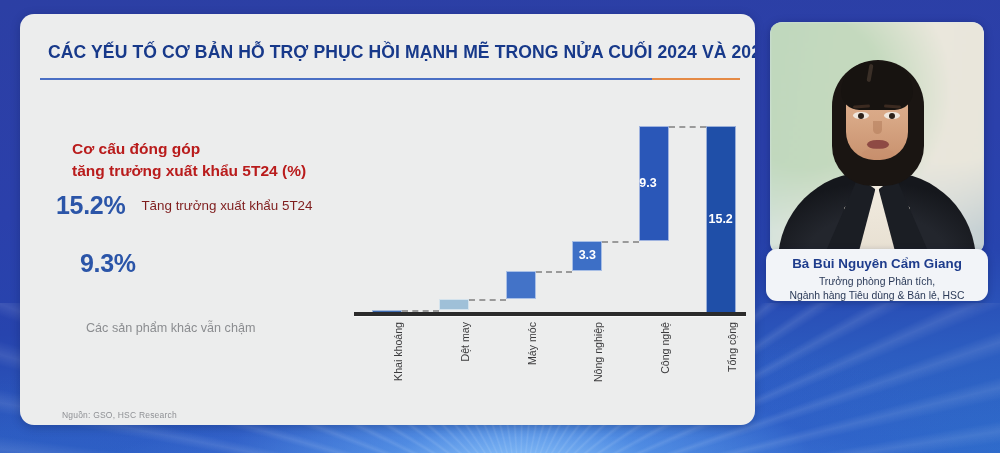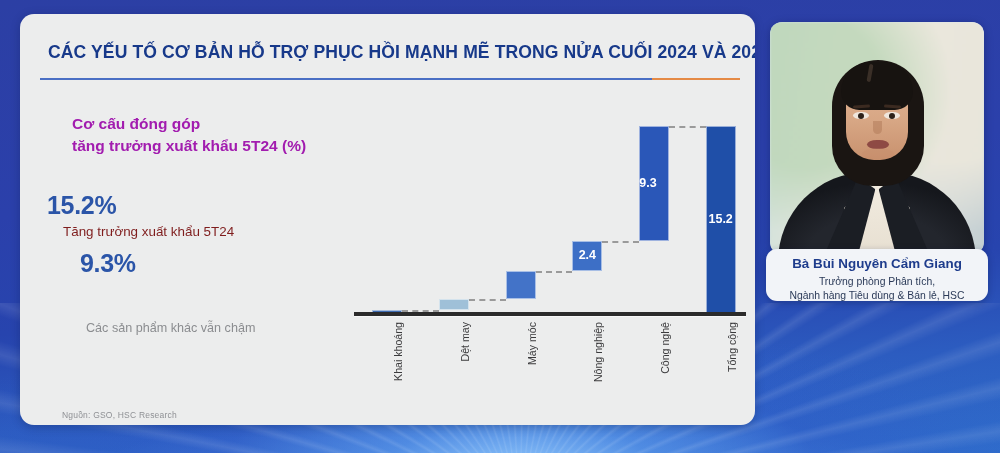--- a/index.html
+++ b/index.html
@@ -50,27 +50,27 @@
     white-space: nowrap;
   }
   #title-rule {
     position: absolute; left: 20px; top: 64px;
     width: 700px; height: 2px;
     background: linear-gradient(to right, #4a6fc4 0%, #4a6fc4 87.5%, #e58a45 87.5%, #e58a45 100%);
   }
 
   
   .lead {
-    position: absolute; left: 52px; top: 99px;
-    font-size: 15.5px; font-weight: bold; color: #a21caf;
+    position: absolute; left: 52px; top: 124px;
+    font-size: 15.5px; font-weight: bold; color: #b91c1c;
     line-height: 1.42;
     white-space: pre-line;
   }
   .stat-row { position: absolute; display: flex; align-items: flex-start; }
-  #stat-1 { left: 27px; top: 178px; flex-direction: column; }
+  #stat-1 { left: 36px; top: 178px; }
   #stat-2 { left: 60px; top: 236px; }
   .stat-num {
     font-size: 25px; font-weight: bold; color: #2b55a8;
     line-height: 1.05; letter-spacing: -.3px;
   }
   .stat-desc {
     font-size: 13.4px; color: #7f1d1d; line-height: 1.35;
     margin-left: 16px; padding-top: 5px; white-space: pre-line;
   }
   .stat-desc b { font-weight: bold; }
@@ -233,21 +233,21 @@
 
     <div id="sub-note">Các sản phẩm khác vẫn chậm</div>
     <div id="source">Nguồn: GSO, HSC Research</div>
 
     <div id="chart">
       <div id="plot">
           <div class="bar" style="left: 22.3333px; top: 200.291px; width: 30px; height: 4px; background: rgb(60, 106, 176);"></div>
           <div class="bar" style="left: 89px; top: 189.164px; width: 30px; height: 11.1273px; background: rgb(159, 192, 216);"></div>
           <div class="bar" style="left: 155.667px; top: 160.727px; width: 30px; height: 28.4364px; background: rgb(67, 115, 200);"></div>
           <div class="bar" style="left: 222.333px; top: 131.055px; width: 30px; height: 29.6727px; background: rgb(61, 111, 198);"></div>
-          <div class="bar-label" style="left: 222.333px; width: 30px; top: 137.891px;">2.4</div>
+          <div class="bar-label" style="left: 222.333px; width: 30px; top: 137.891px;">3.3</div>
           <div class="bar" style="left: 289px; top: 16.0727px; width: 30px; height: 114.982px; background: rgb(42, 87, 184);"></div>
           <div class="bar-label" style="left: 289px; width: 18px; top: 65.5636px;">9.3</div>
           <div class="bar" style="left: 355.667px; top: 16.0727px; width: 30px; height: 187.927px; background: rgb(31, 79, 168);"></div>
           <div class="bar-label" style="left: 355.667px; width: 30px; top: 102.036px;">15.2</div>
           <div class="connector" style="left: 52.3333px; top: 200.291px; width: 36.6667px;"></div>
           <div class="connector" style="left: 119px; top: 189.164px; width: 36.6667px;"></div>
           <div class="connector" style="left: 185.667px; top: 160.727px; width: 36.6667px;"></div>
           <div class="connector" style="left: 252.333px; top: 131.055px; width: 36.6667px;"></div>
           <div class="connector" style="left: 319px; top: 16.0727px; width: 36.6667px;"></div>
         </div>

